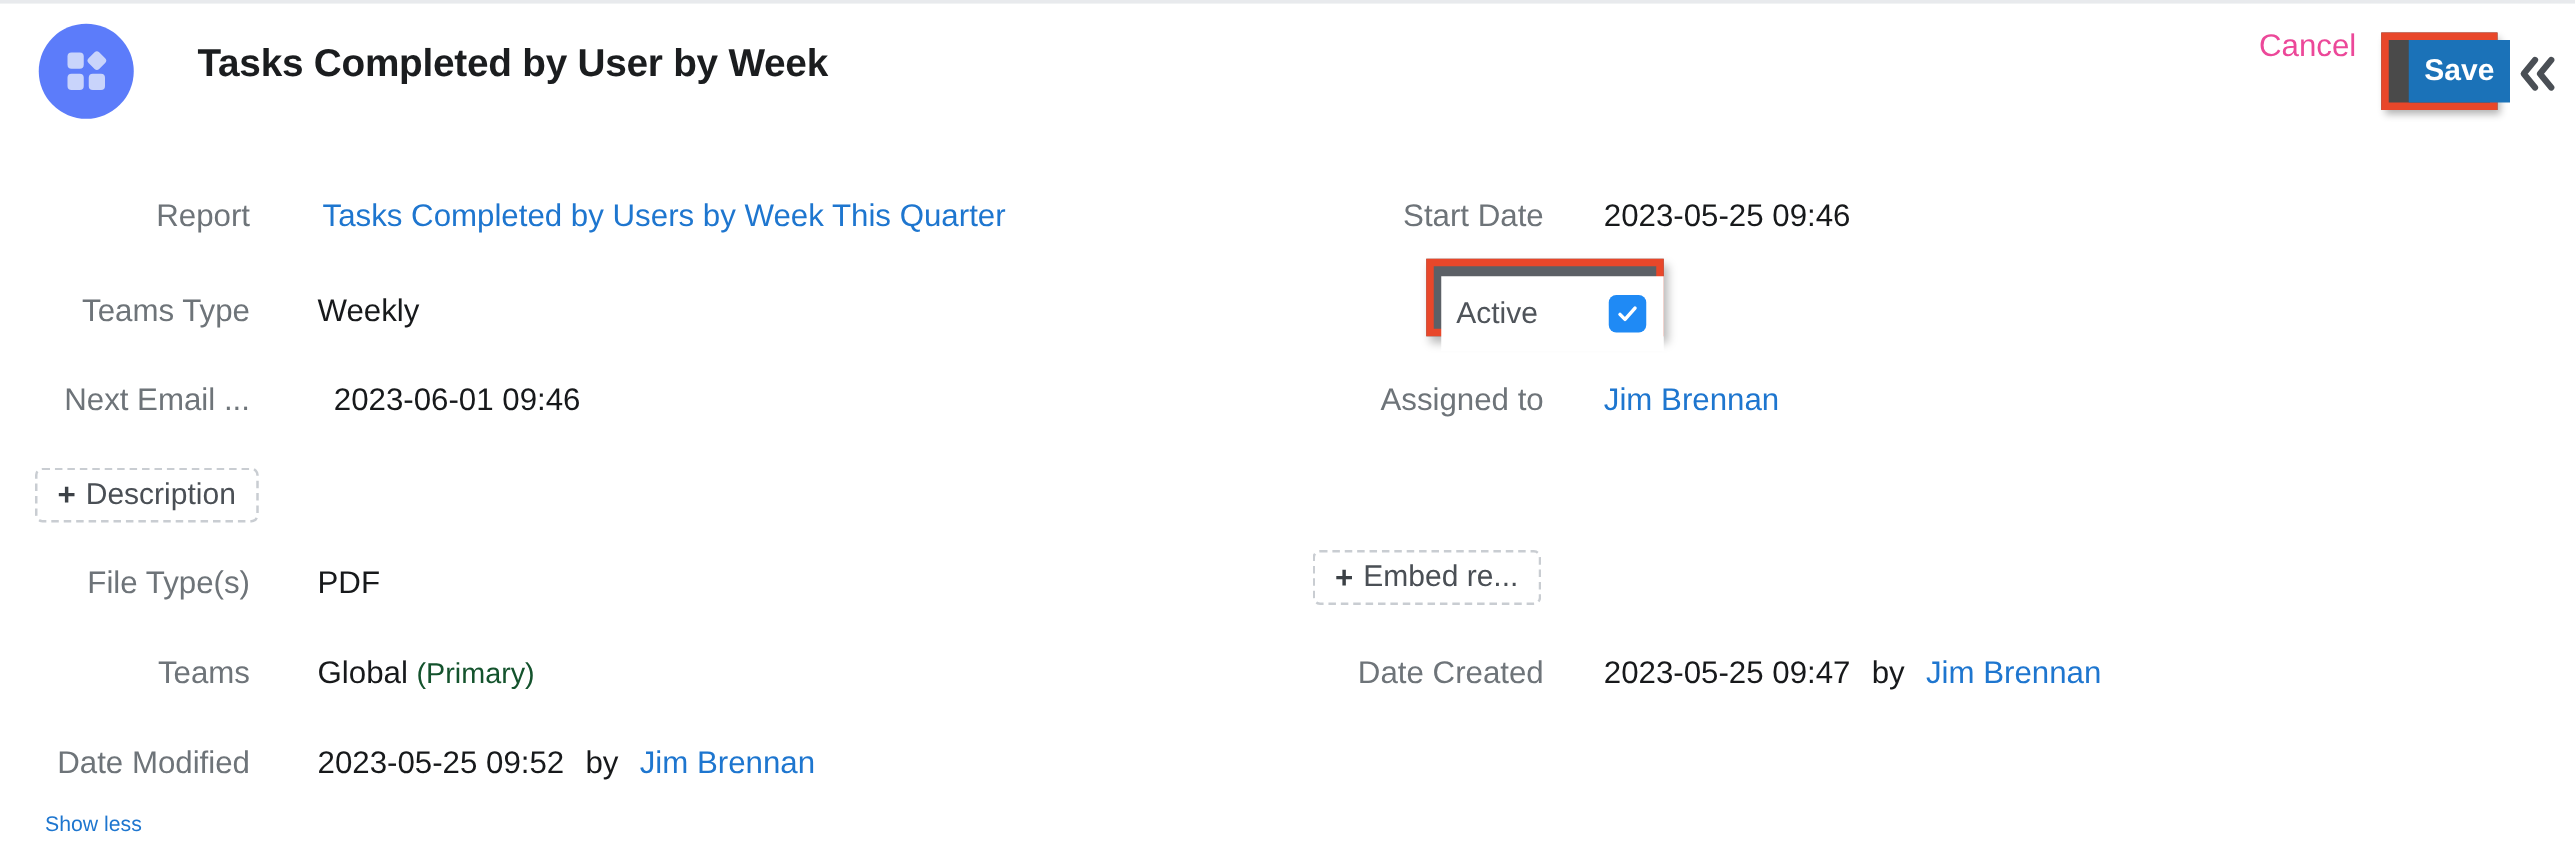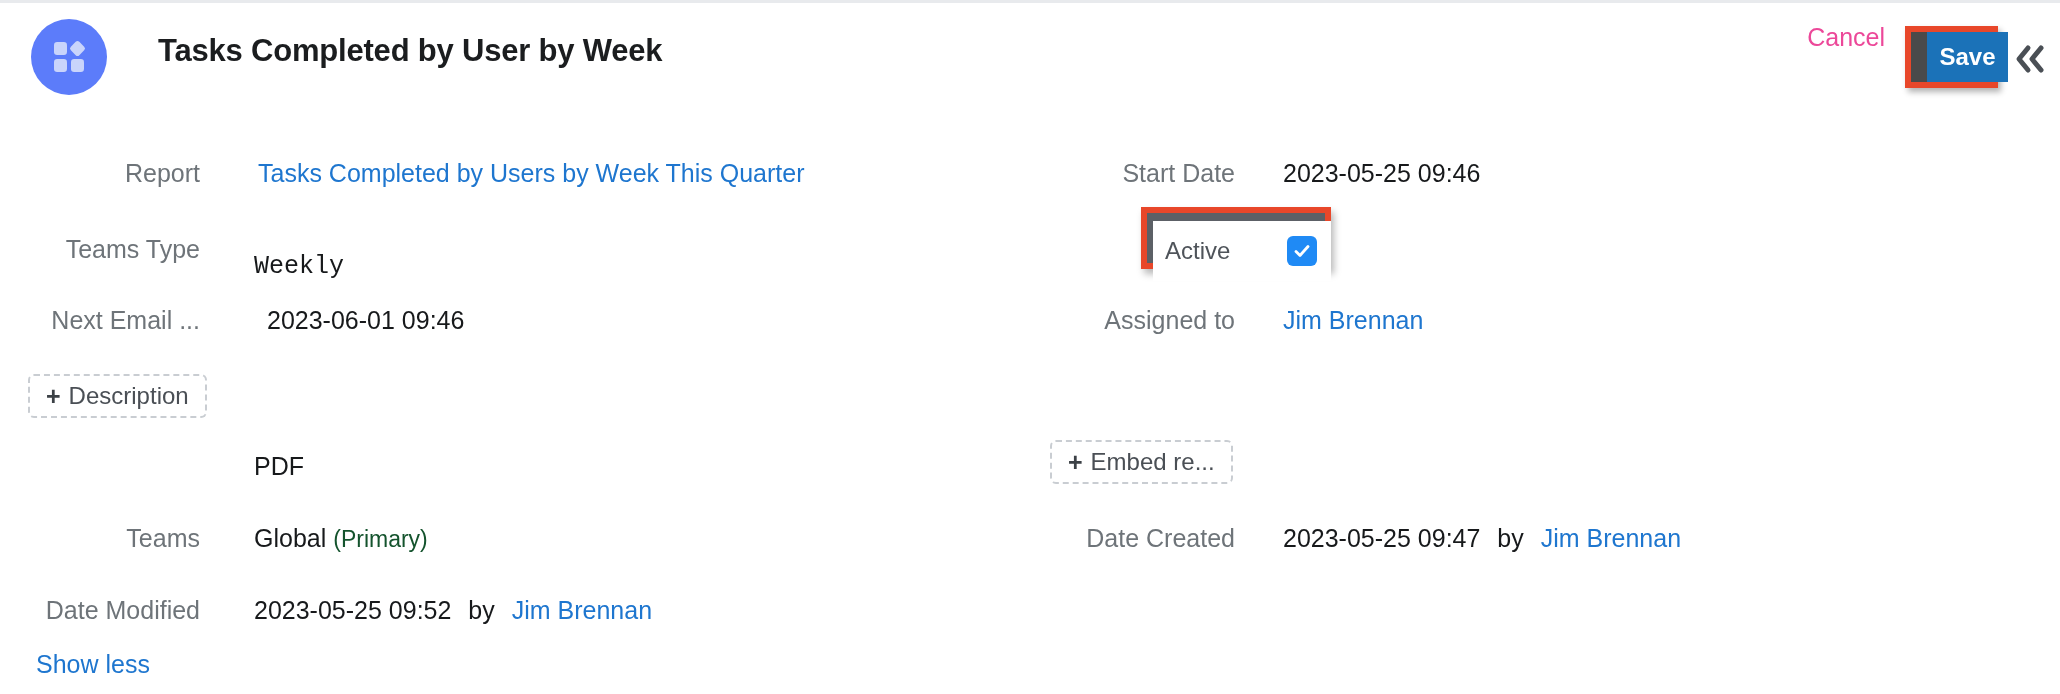--- a/index.html
+++ b/index.html
@@ -214,21 +214,21 @@
     justify-content: center;
     cursor: pointer;
     flex: none;
   }
   .checkbox svg { display: block; }
 
   .show-less {
     position: absolute;
     left: 36px;
     top: 632px;
-    font-size: 25px;
+    font-size: 17px;
     color: #1e76cf;
     cursor: pointer;
   }
 </style>
 </head>
 <body>
 
 <div id="page">
 
   <div class="top-rule"></div>
@@ -264,30 +264,31 @@
 
     </div>
   </div>
 
   <div class="form-area">
 
     <div class="label" style="left:0;width:200px;top:43px;">Report</div>
     <div class="value link" style="left:258px;top:43px;">Tasks Completed by Users by Week This Quarter</div>
 
     <div class="label" style="left:0;width:200px;top:119px;">Teams Type</div>
-    <div class="value" style="left:254px;top:136px;font-family:Liberation Mono, monospace;">Weekly</div>
+    <div class="value" style="left:254px;top:119px;">Weekly</div>
 
     <div class="label" style="left:0;width:200px;top:190px;">Next Email ...</div>
     <div class="value" style="left:254px;top:190px;margin-left:13px;">2023-06-01 09:46</div>
 
     <div class="chip" style="left:28px;top:258px;">
       <span class="plus">+</span>
       <span>Description</span>
     </div>
 
+    <div class="label" style="left:0;width:200px;top:336px;">File Type(s)</div>
     <div class="value" style="left:254px;top:336px;">PDF</div>
 
     <div class="label" style="left:0;width:200px;top:408px;">Teams</div>
     <div class="value" style="left:254px;top:408px;">
       <span>Global</span>
       <span class="muted" style="font-size:23px;">(Primary)</span>
     </div>
 
     <div class="label" style="left:0;width:200px;top:480px;">Date Modified</div>
     <div class="value" style="left:254px;top:480px;">

